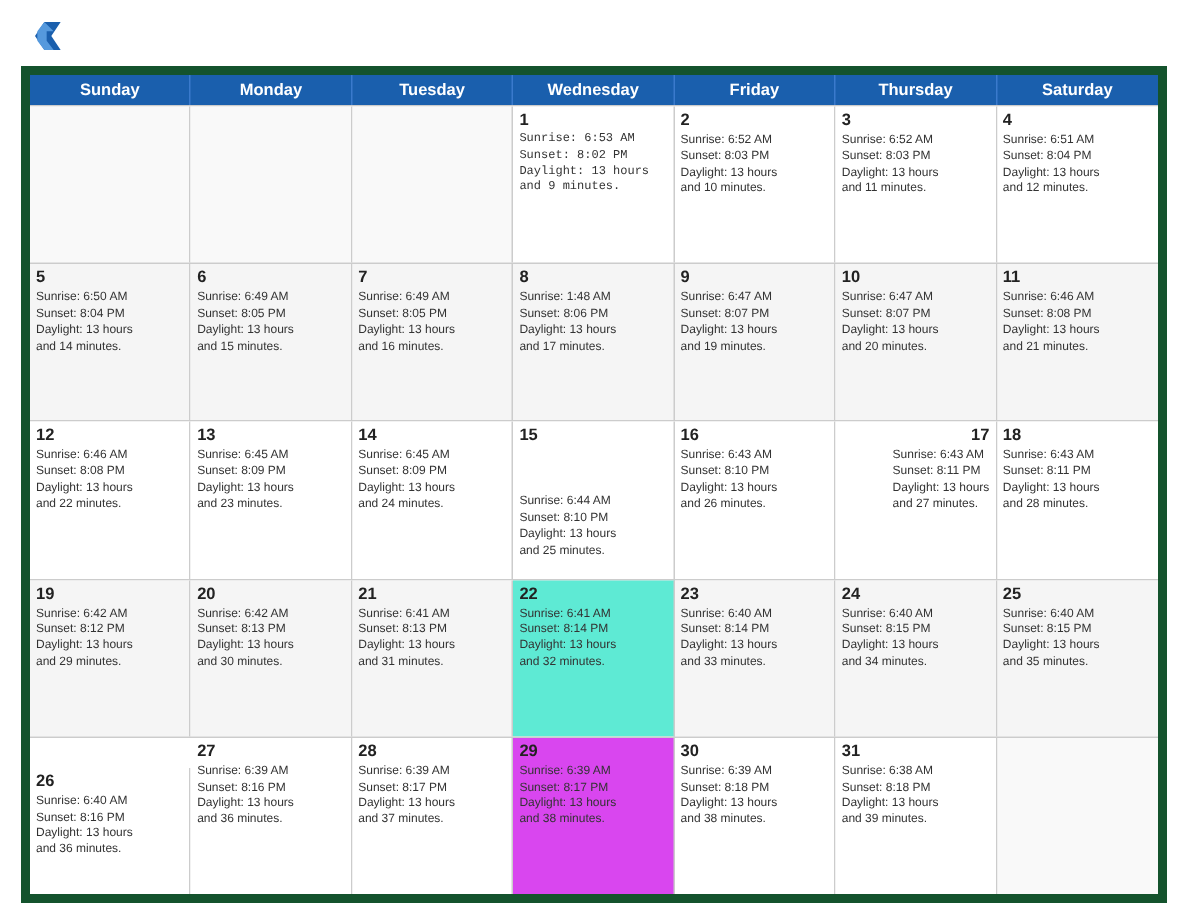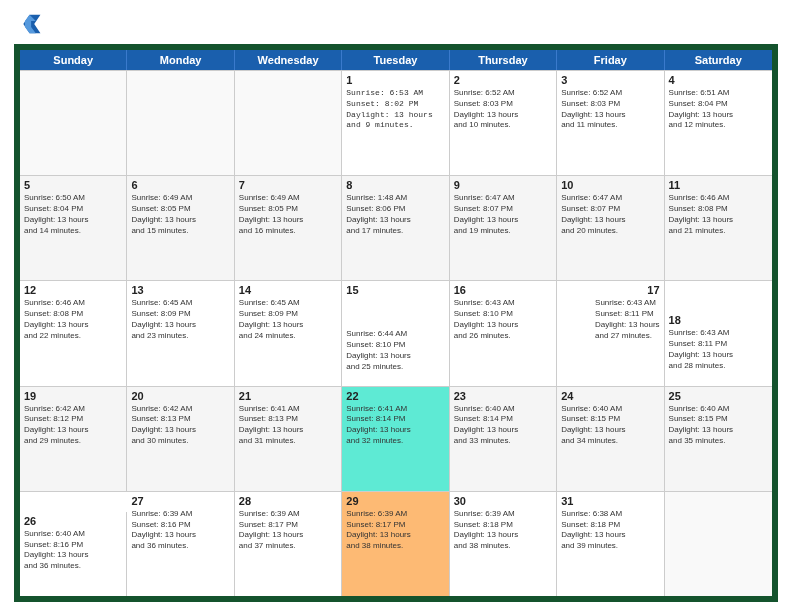--- a/index.html
+++ b/index.html
@@ -132,24 +132,24 @@
     <div class="title-block">
       <div class="month-year"></div>
       <div class="location"></div>
     </div>
   </div>
 
   <div class="calendar">
     <div class="cal-header-row">
     <div class="cal-header-cell">Sunday</div>
         <div class="cal-header-cell">Monday</div>
+        <div class="cal-header-cell">Tuesday</div>
         <div class="cal-header-cell">Wednesday</div>
-        <div class="cal-header-cell">Tuesday</div>
+        <div class="cal-header-cell">Friday</div>
         <div class="cal-header-cell">Thursday</div>
-        <div class="cal-header-cell">Friday</div>
         <div class="cal-header-cell">Saturday</div>
       </div>
     <div class="cal-body">
     <div class="cal-row">
           <div class="cal-cell empty" style="background: rgb(249, 249, 249);"></div>
           <div class="cal-cell empty" style="background: rgb(249, 249, 249);"></div>
           <div class="cal-cell empty" style="background: rgb(249, 249, 249);"></div>
           <div class="cal-cell" style="background: rgb(255, 255, 255);">
             <div class="day-num">1</div>
             <div class="cell-info" style="white-space: pre-line; font-family: Liberation Mono, monospace;">Sunrise: 6:53 AM
@@ -266,21 +266,21 @@
 Daylight: 13 hours
 and 26 minutes.</div>
           </div>
           <div class="cal-cell" style="background: rgb(255, 255, 255); align-items: flex-end;">
             <div class="day-num">17</div>
             <div class="cell-info" style="white-space: pre-line;">Sunrise: 6:43 AM
 Sunset: 8:11 PM
 Daylight: 13 hours
 and 27 minutes.</div>
           </div>
-          <div class="cal-cell" style="background: rgb(255, 255, 255); margin-top: 30px;">
+          <div class="cal-cell" style="background: rgb(255, 255, 255);">
             <div class="day-num">18</div>
             <div class="cell-info" style="white-space: pre-line;">Sunrise: 6:43 AM
 Sunset: 8:11 PM
 Daylight: 13 hours
 and 28 minutes.</div>
           </div>
         </div>
         <div class="cal-row">
           <div class="cal-cell" style="background: rgb(245, 245, 245);">
             <div class="day-num">19</div>
@@ -347,21 +347,21 @@
 Daylight: 13 hours
 and 36 minutes.</div>
           </div>
           <div class="cal-cell" style="background: rgb(255, 255, 255);">
             <div class="day-num">28</div>
             <div class="cell-info" style="white-space: pre-line;">Sunrise: 6:39 AM
 Sunset: 8:17 PM
 Daylight: 13 hours
 and 37 minutes.</div>
           </div>
-          <div class="cal-cell" style="background: #fdba74;">
+          <div class="cal-cell" style="background: #d946ef;">
             <div class="day-num">29</div>
             <div class="cell-info" style="white-space: pre-line;">Sunrise: 6:39 AM
 Sunset: 8:17 PM
 Daylight: 13 hours
 and 38 minutes.</div>
           </div>
           <div class="cal-cell" style="background: rgb(255, 255, 255);">
             <div class="day-num">30</div>
             <div class="cell-info" style="white-space: pre-line;">Sunrise: 6:39 AM
 Sunset: 8:18 PM

